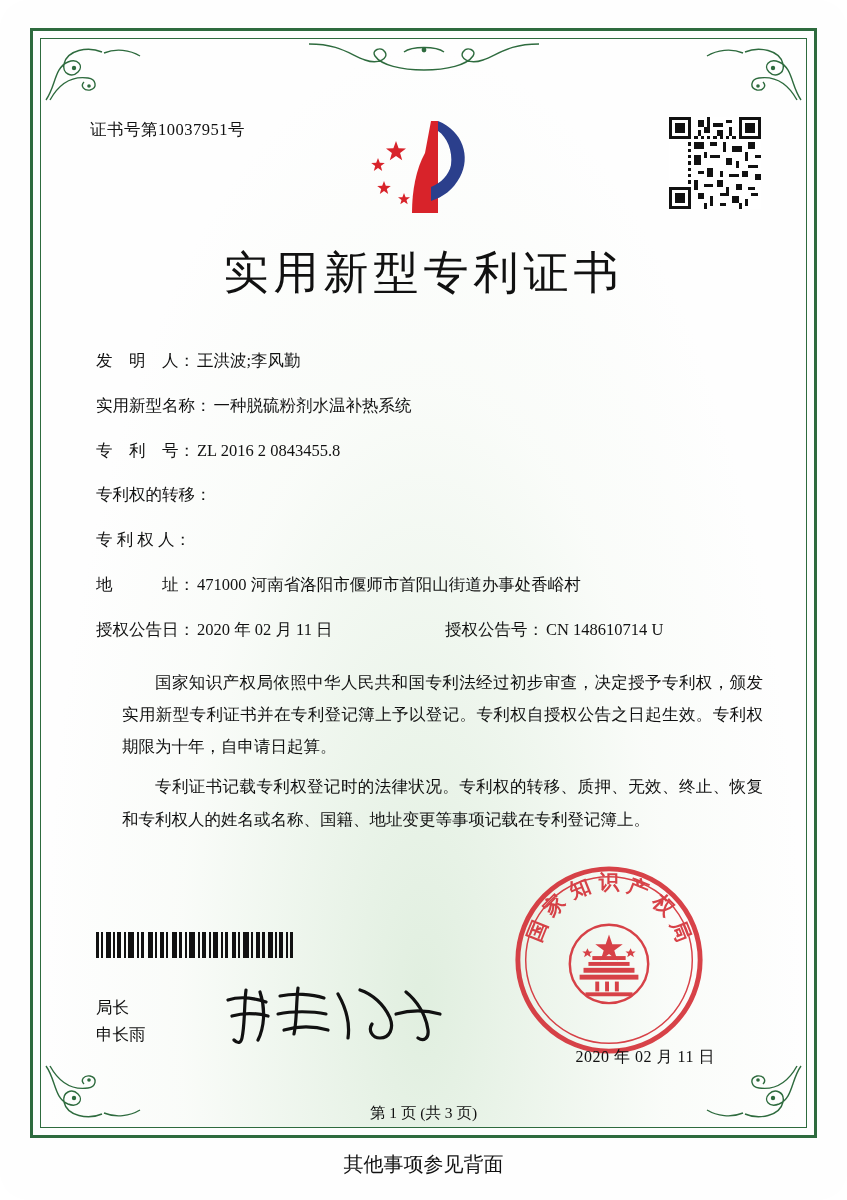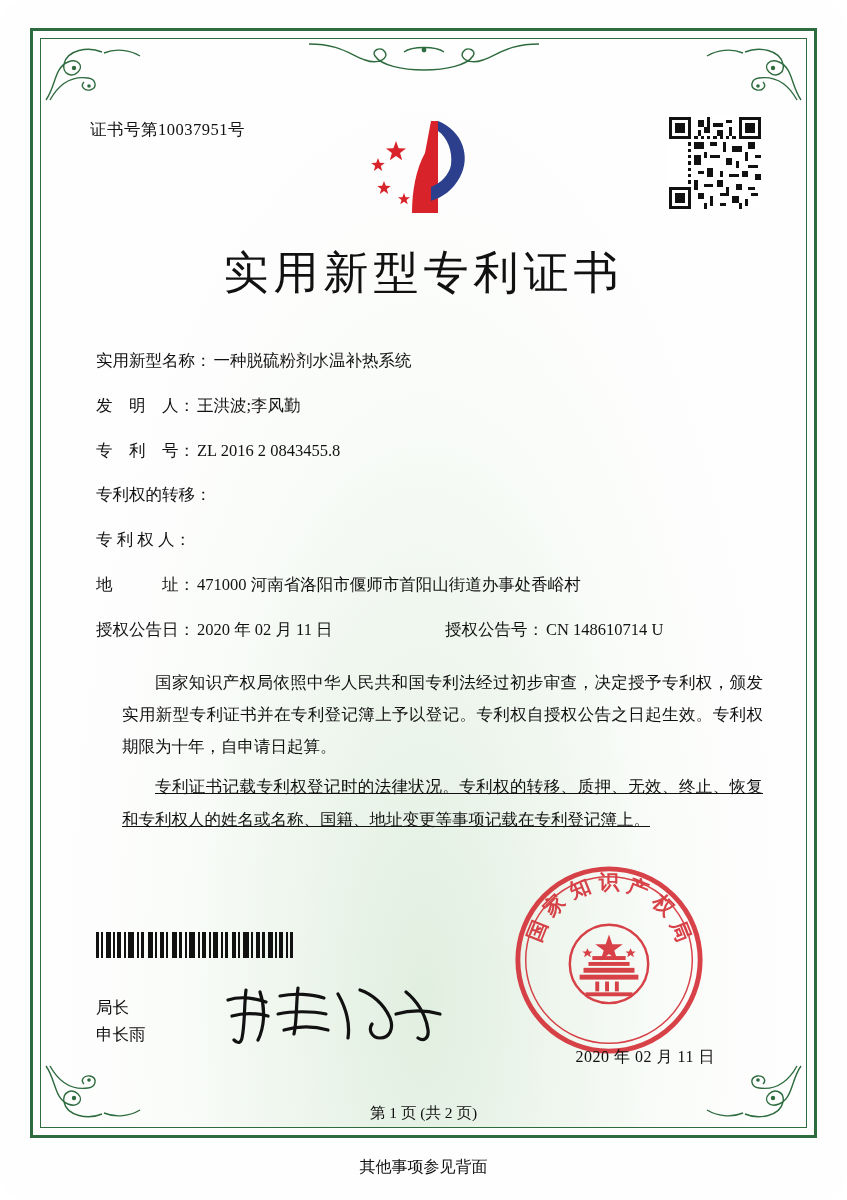--- a/index.html
+++ b/index.html
@@ -166,21 +166,21 @@
   .para {
     font-size: 16.5px;
     line-height: 1.95;
     text-indent: 2em;
     margin: 0;
     padding: 0 4px 0 26px;
     text-align: justify;
     color: #111;
   }
   .para.first { margin-top: 26px; }
-  .para.second { margin-top: 8px; text-decoration: underline; }
+  .para.second { margin-top: 8px; }
 
   
   .barcode {
     position: absolute;
     left: 26px;
     bottom: 152px;
     width: 220px;
     height: 26px;
     display: flex;
     align-items: stretch;
@@ -239,21 +239,21 @@
     font-size: 15.5px;
     color: #111;
   }
 
   .footer-note {
     position: absolute;
     left: 0;
     right: 0;
     bottom: 22px;
     text-align: center;
-    font-size: 16px;
+    font-size: 20px;
     color: #111;
   }
 </style>
 </head>
 <body>
 
 <div class="page">
 
   <div class="border-outer"></div>
   <div class="border-inner"></div>
@@ -403,26 +403,26 @@
           <rect x="16" y="27" width="2" height="1"></rect>
             <rect x="22" y="27" width="1" height="2"></rect>
         </g>
       </svg>
     </div>
 
     <div class="title">实用新型专利证书</div>
 
     <div class="fields">
       <div class="field-row">
+        <span class="field-label">发　明　人：</span>
+        <span class="field-value">王洪波;李风勤</span>
+      </div>
+      <div class="field-row">
         <span class="field-label">实用新型名称：</span>
         <span class="field-value">一种脱硫粉剂水温补热系统</span>
-      </div>
-      <div class="field-row">
-        <span class="field-label">发　明　人：</span>
-        <span class="field-value">王洪波;李风勤</span>
       </div>
       <div class="field-row">
         <span class="field-label">专　利　号：</span>
         <span class="field-value">ZL 2016 2 0843455.8</span>
       </div>
       <div class="field-row">
         <span class="field-label">专利权的转移：</span>
       </div>
       <div class="field-row">
         <span class="field-label">专 利 权 人：</span>
@@ -564,17 +564,17 @@
               <rect x="6" y="18" width="4" height="10"></rect>
               <rect x="-24" y="29" width="48" height="4"></rect>
             </g>
           </g>
         </g>
       </svg>
     </div>
 
     <div class="seal-date">2020 年 02 月 11 日</div>
 
-    <div class="page-num">第 1 页 (共 2 页)</div>
+    <div class="page-num">第 1 页 (共 3 页)</div>
   </div>
 
   <div class="footer-note">其他事项参见背面</div>
 </div>
 
 </body></html>

